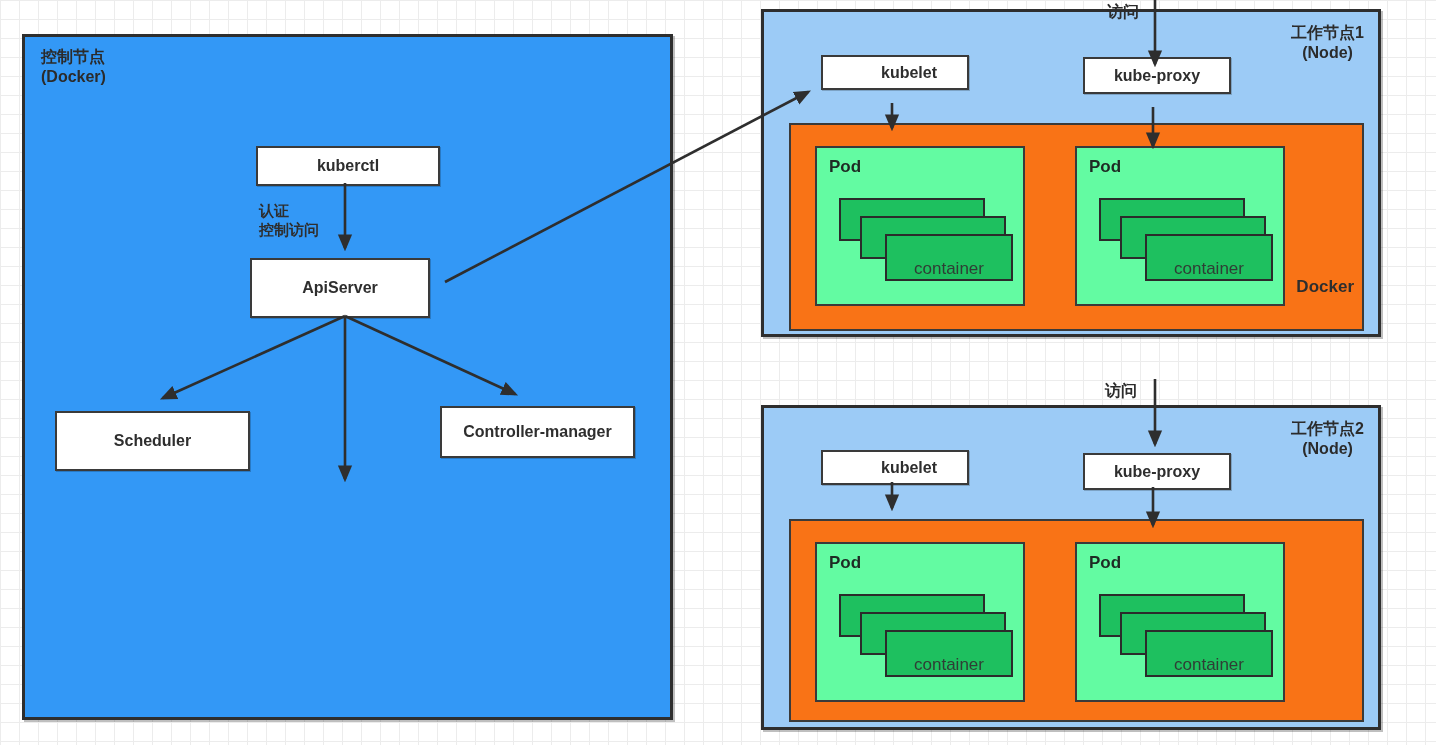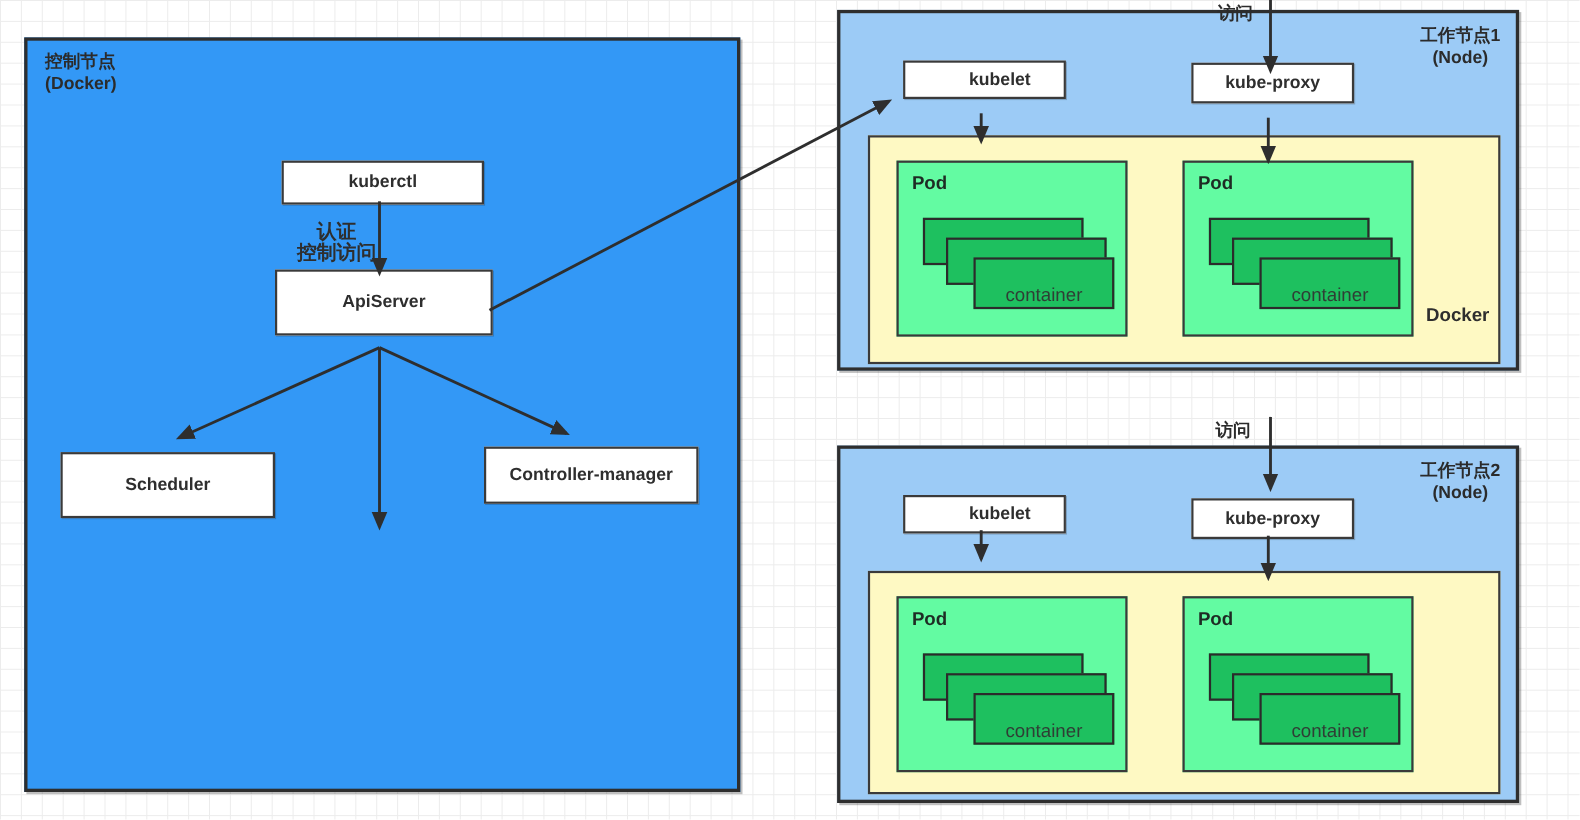--- a/index.html
+++ b/index.html
@@ -22,37 +22,37 @@
   .master-title { left:16px; top:10px; }
   .node-title { right:14px; top:11px; text-align:center; }
 
   .box {
     position:absolute; box-sizing:border-box; background:#ffffff;
     border:2px solid #3a3a3a; display:flex; align-items:center; justify-content:center;
     font-weight:700; font-size:16px; color:#2e2e2e; box-shadow:1px 1px 0 rgba(0,0,0,0.2);
   }
   
   .kuberctl   { left:231px; top:109px; width:184px; height:40px; }
-  .apiserver  { left:225px; top:208px; width:198px; height:60px;align-items:center; }
+  .apiserver  { left:225px; top:221px; width:180px; height:60px;align-items:center; }
   .scheduler  { left:30px;  top:374px; width:195px; height:60px; }
   .controller { left:415px; top:369px; width:195px; height:52px; }
-  .auth-label { position:absolute; left:221px; top:164px; width:120px; text-align:center;
-                font-weight:700; font-size:18px; line-height:19px; color:#2e2e2e; }
+  .auth-label { position:absolute; left:234px; top:164px; width:120px; 
+                font-weight:700; font-size:15px; line-height:19px; color:#2e2e2e; }
   .etcd-wrap  { position:absolute; left:261px; top:451px; width:125px; height:122px; }
   .etcd-text  { position:absolute; left:0; top:66px; width:100%; text-align:center;
                 font-weight:700; font-size:16px; color:#2e2e2e; }
 
   
   .kubelet    { left:57px;  width:148px; height:35px;padding-left:28px; }
   .kubeproxy  { left:319px; width:148px; height:37px; }
   .node1 .kubelet { top:43px; } .node1 .kubeproxy { top:45px; }
   .node2 .kubelet { top:42px; } .node2 .kubeproxy { top:45px; }
   .inner {
     position:absolute; left:25px; top:111px; width:575px; box-sizing:border-box;
-    background:#fef9c3; border:2px solid #3a3a3a;
+    background:#f97316; border:2px solid #3a3a3a;
   }
   .node1 .inner { height:208px; }
   .node2 .inner { height:203px; }
   .docker-label { position:absolute; right:8px; bottom:32px; font-weight:700; font-size:17px; color:#2e2e2e; }
 
   .pod {
     position:absolute; top:21px; width:210px; height:160px; box-sizing:border-box;
     background:var(--pod-fill); border:2px solid #3a3a3a;
   }
   .pod-a { left:24px; } .pod-b { left:284px; }

